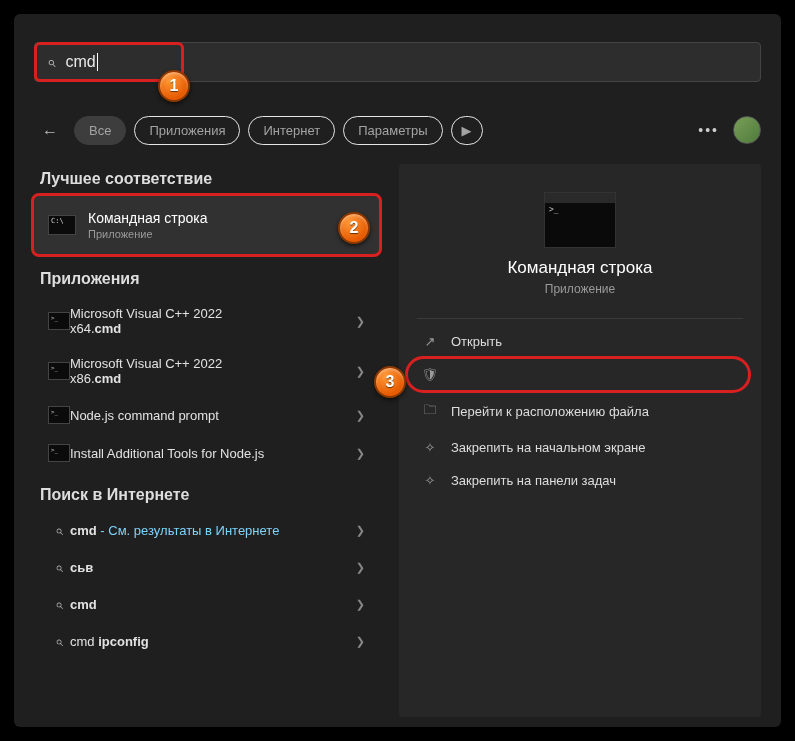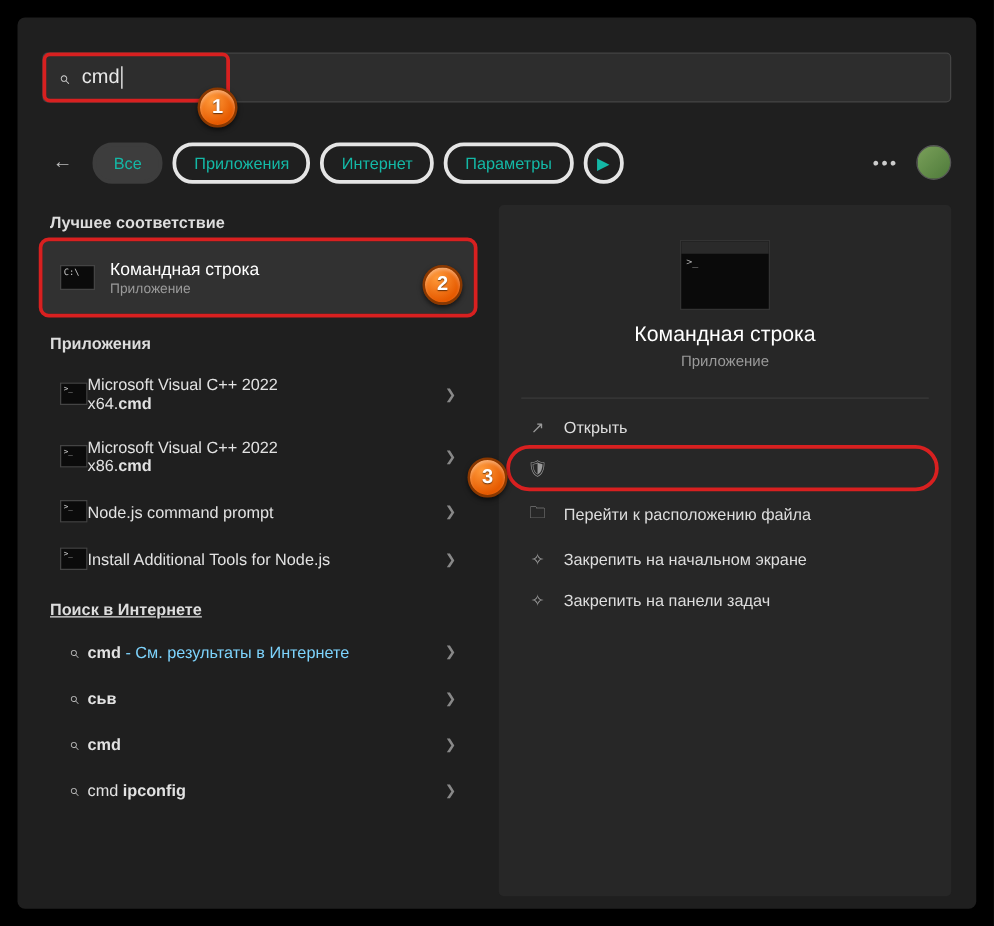--- a/index.html
+++ b/index.html
@@ -52,43 +52,43 @@
     position: absolute;
     left: 20px; top: 96px; right: 20px; height: 40px;
     display: flex; align-items: center; gap: 8px;
   }
   .back-btn {
     width: 32px; height: 32px; display:flex; align-items:center; justify-content:center;
     color:#bbb; font-size:16px; border-radius:50%;
   }
   .pill {
     padding: 6px 14px;
-    border: 3px solid #e5e5e5;
+    border: 1px solid #e5e5e5;
     border-radius: 16px;
     font-size: 13px;
-    color: #14b8a6;
+    color: #a3a3a3;
     background: transparent;
   }
   .pill.active { background: #3d3d3d; border-color:#3d3d3d; }
   .play-pill { width:32px; padding:6px 0; text-align:center; }
   .tabs-right { margin-left:auto; display:flex; align-items:center; gap:14px; }
   .more { color:#ccc; letter-spacing:2px; font-size:14px; }
   .avatar {
     width:28px; height:28px; border-radius:50%;
     background: linear-gradient(135deg,#7aa05a,#4e7a3a);
     border:1px solid #555;
   }
 
   
   .left-col {
     position: absolute;
     left: 20px; top: 150px; width: 345px; bottom: 10px;
   }
   .section-label {
-    font-size: 13px; font-weight:600; color:#ddd; margin: 6px 0 8px 6px;
+    font-size: 16px; font-weight:600; color:#ddd; margin: 6px 0 8px 6px;
   }
   .best-match {
     position: relative;
     background: #313131;
     border-radius: 4px;
     padding: 14px 14px;
     display:flex; align-items:center; gap:12px;
     margin-bottom: 6px;
   }
   .best-outline {
@@ -240,21 +240,21 @@
     </div>
 
     <div class="list-item">
       <span class="sm-icon">&gt;_</span>
       <div class="li-text">
           <div>Install Additional Tools for Node.js</div>
         </div>
       <span class="chev">❯</span>
     </div>
 
-    <div class="section-label" style="margin-top:14px;text-decoration:underline;">Поиск в Интернете</div>
+    <div class="section-label" style="margin-top:14px;">Поиск в Интернете</div>
 
     <div class="list-item">
       <span class="search-glyph">⌕</span>
       <div class="li-text"><b>cmd</b><span class="muted"> - См. результаты в Интернете</span></div>
       <span class="chev">❯</span>
     </div>
     <div class="list-item">
       <span class="search-glyph">⌕</span>
       <div class="li-text"><b>сьв</b></div>
       <span class="chev">❯</span>

